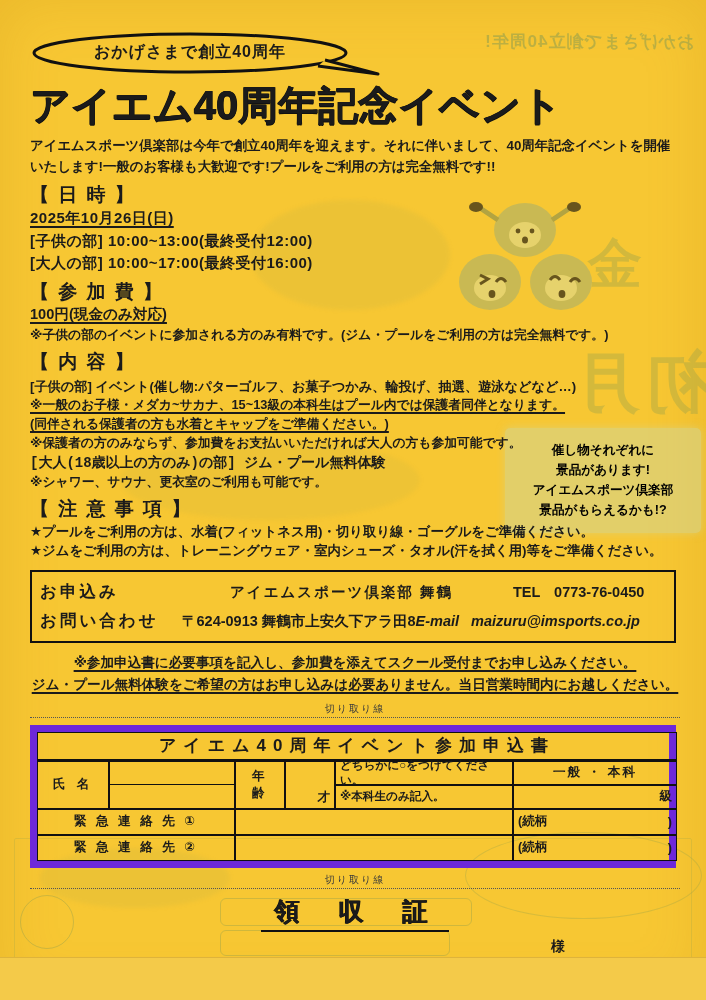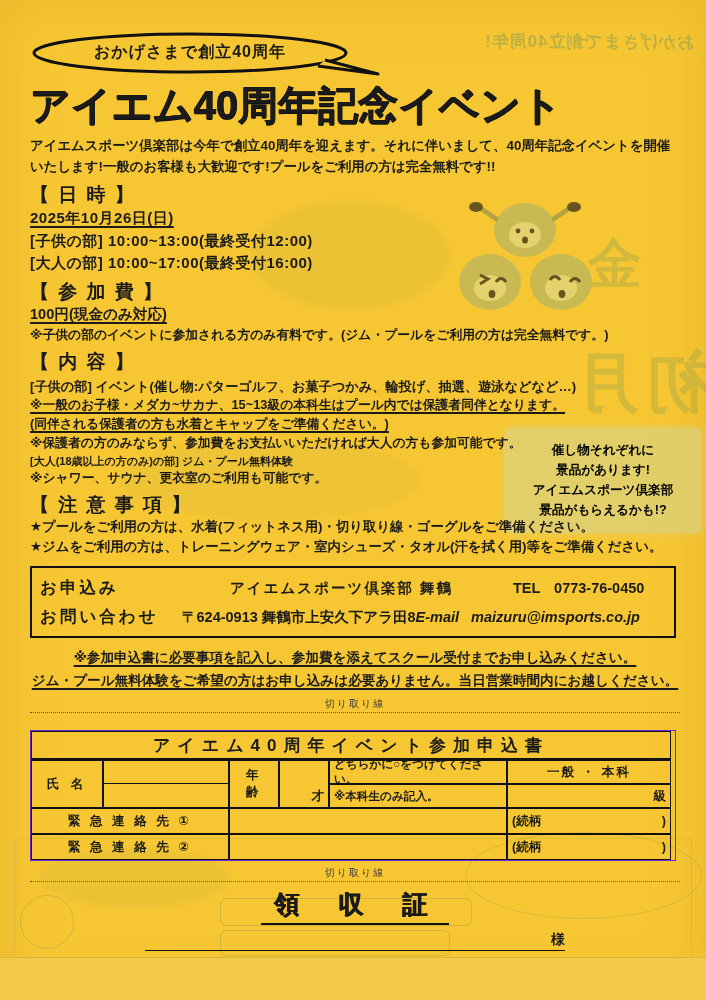--- a/index.html
+++ b/index.html
@@ -67,21 +67,21 @@
   .contact-mail{margin-left:0;font-style:italic;}
   .apply-note{
     margin-top:9px;text-align:center;font-size:13.6px;font-weight:bold;line-height:1.65;
   }
   
   .cutline{margin-top:5px;text-align:center;}
   .cutline-label{font-size:10px;color:#3a3a3a;letter-spacing:2px;}
   .cutline-dash{border-bottom:1.5px dotted #555;margin-top:1px;}
   
   .form-table{
-    margin-top:17px;width:646px;border:1px solid #6d28d9;box-sizing:border-box;
+    margin-top:7px;width:646px;border:7px solid #6d28d9;box-sizing:border-box;
     display:grid;
     grid-template-columns:72px 126px 50px 50px 178px 164px;
     grid-template-rows:29px 24px 24px 26px 26px;
   }
   .cell{border:1px solid #111;display:flex;align-items:center;box-sizing:border-box;
     font-size:12.6px;font-weight:bold;padding:0 4px;}
   .form-title{
     grid-column:1/7;justify-content:center;font-size:17px;letter-spacing:7px;
     border-bottom:2px solid #111;
   }
@@ -192,21 +192,21 @@
 
     <div class="h-sec">【 参 加 費 】</div>
     <div class="line u">100円(現金のみ対応)</div>
     <div class="line-sm">※子供の部のイベントに参加される方のみ有料です。(ジム・プールをご利用の方は完全無料です。)</div>
 
     <div class="h-sec">【 内 容 】</div>
     <div class="line-sm" style="font-size:13.2px;margin-top:2px;">[子供の部] イベント(催し物:パターゴルフ、お菓子つかみ、輪投げ、抽選、遊泳などなど…)</div>
     <div class="line-sm u">※一般のお子様・メダカ~サカナ、15~13級の本科生はプール内では保護者同伴となります。</div>
     <div class="line-sm u">(同伴される保護者の方も水着とキャップをご準備ください。)</div>
     <div class="line-sm">※保護者の方のみならず、参加費をお支払いいただければ大人の方も参加可能です。</div>
-    <div class="line-sm" style="font-size:11px;">[大人(18歳以上の方のみ)の部] ジム・プール無料体験</div>
+    <div class="line-sm" style="font-size:14px;font-family:Liberation Mono, monospace;">[大人(18歳以上の方のみ)の部] ジム・プール無料体験</div>
     <div class="line-sm">※シャワー、サウナ、更衣室のご利用も可能です。</div>
 
     <div class="h-sec">【 注 意 事 項 】</div>
     <div class="line-sm" style="font-size:13.4px;">★プールをご利用の方は、水着(フィットネス用)・切り取り線・ゴーグルをご準備ください。</div>
     <div class="line-sm" style="font-size:13.4px;">★ジムをご利用の方は、トレーニングウェア・室内シューズ・タオル(汗を拭く用)等をご準備ください。</div>
 
     <div class="contact-box">
       <div class="contact-row">
         <div class="contact-label">お申込み</div>
         <div class="contact-val contact-org">アイエムスポーツ倶楽部 舞鶴</div>

